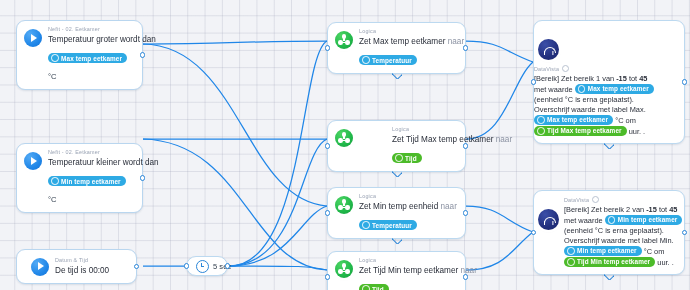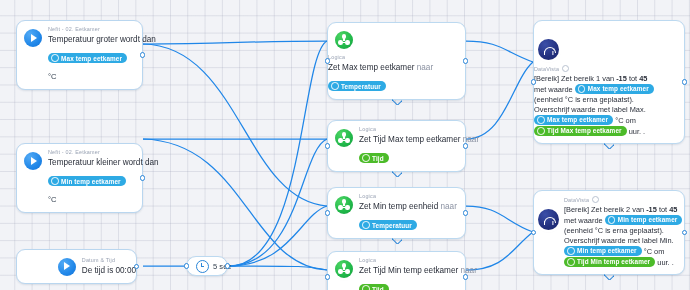--- a/index.html
+++ b/index.html
@@ -20,21 +20,21 @@
   #edges{position:absolute;left:0;top:0;width:690px;height:290px;pointer-events:none;}
 
   .node{
     position:absolute;box-sizing:border-box;
     background:#ffffff;
     border:1px solid #bcd9f0;
     border-radius:9px;
     box-shadow:0 1px 2px rgba(40,70,110,.13);
     display:flex;align-items:flex-start;
   }
-  .node.trigger{border-color:#b9d6ef;justify-content:flex-end;}
+  .node.trigger{border-color:#b9d6ef;}
   .node .ic{flex:0 0 auto;margin:8px 6px 0 7px;}
   .node .body{padding:5px 8px 6px 0;min-width:0;}
   .cat{
     font-size:5.4px;color:#9aa3b4;letter-spacing:.2px;
     line-height:7px;margin-bottom:1px;white-space:nowrap;
   }
   .cat .dot{
     display:inline-block;width:5px;height:5px;border-radius:50%;
     border:1px solid #b9c2d0;vertical-align:-1px;margin-left:3px;
   }
@@ -215,21 +215,21 @@
     <div class="port right"></div>
   </div>
 
   <div class="delay" style="left:186px;top:256px;width:42px;height:20px;">
     <div class="clock"></div>
     <div class="dlabel">5 sec</div>
     <div class="port left"></div>
     <div class="port right"></div>
   </div>
 
-  <div class="node" style="left:327px;top:22px;width:139px;flex-direction:column;">
+  <div class="node" style="left:327px;top:22px;width:139px;">
     <div class="ic">
       <div class="ico-hub">
           <i class="s1"></i>
           <i class="s2"></i>
           <i class="a"></i>
           <i class="b"></i>
           <i class="c"></i>
         </div>
     </div>
     <div class="body">
@@ -243,21 +243,21 @@
           <span class="pdot"></span>
           <span>Temperatuur</span>
         </span>
       </div>
     </div>
     <div class="port left"></div>
     <div class="port right"></div>
     <div class="chev"></div>
   </div>
 
-  <div class="node" style="left:327px;top:120px;width:139px;">
+  <div class="node" style="left:327px;top:120px;width:139px;gap:33px;">
     <div class="ic">
       <div class="ico-hub">
           <i class="s1"></i>
           <i class="s2"></i>
           <i class="a"></i>
           <i class="b"></i>
           <i class="c"></i>
         </div>
     </div>
     <div class="body">

